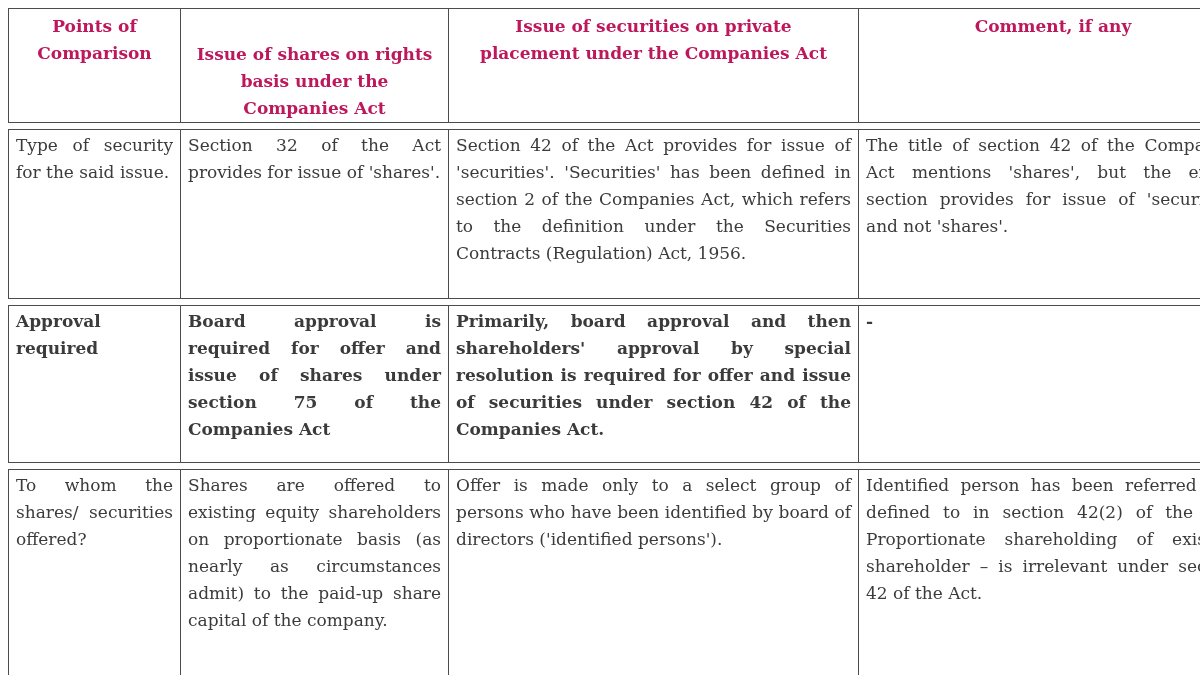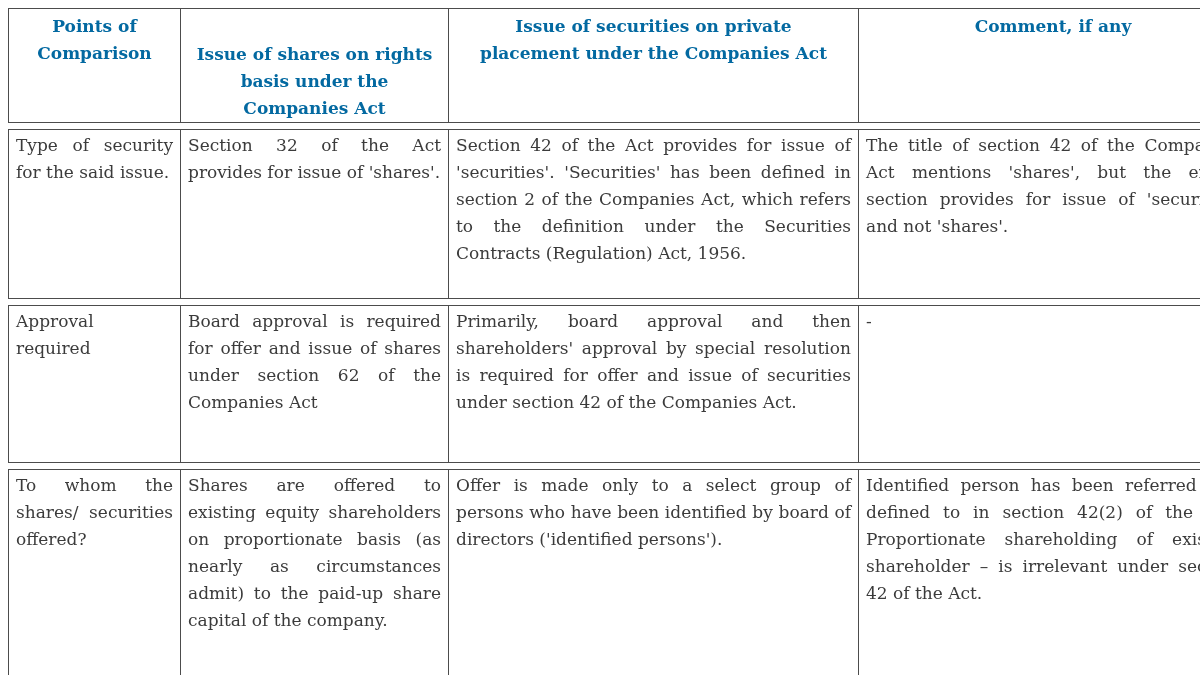--- a/index.html
+++ b/index.html
@@ -36,35 +36,35 @@
     line-height: 27px;
     background: #ffffff;
     overflow: hidden;
   }
   th:last-child, td:last-child {
     border-right: 1px solid #4c4c4c;
   }
   th {
     font-weight: bold;
     text-align: center;
-    color: #0369a1;
+    color: #be185d;
     padding-top: 4px;
   }
   td {
     text-align: justify;
     margin-left: 24px;
   }
   
   .hdr-inner { margin: 0 auto; }
   .hw1 { max-width: 238px; margin-top: 28px; }
   .hw2 { max-width: 352px; text-align: center; }
   
   tr.hdr  th { height: 88px; }
   tr.r0 td { height: 166px; }
-  tr.r1 td { height: 154px; }
+  tr.r1 td { height: 154px; font-weight: bold; }
   tr.r2 td { height: 220px; }
 </style>
 </head>
 <body>
 
 <div class="page">
   <table class="cmp">
     <colgroup>
       <col style="width:172px">
       <col style="width:268px">
@@ -89,21 +89,21 @@
     </thead>
     <tbody>
       <tr class="r0">
         <td>Type of security for the said issue.</td>
         <td>Section 32 of the Act provides for issue of 'shares'.</td>
         <td>Section 42 of the Act provides for issue of 'securities'. 'Securities' has been defined in section 2 of the Companies Act, which refers to the definition under the Securities Contracts (Regulation) Act, 1956.</td>
         <td>The title of section 42 of the Companies Act mentions 'shares', but the entire section provides for issue of 'securities' and not 'shares'.</td>
       </tr>
       <tr class="r1">
         <td>Approval required</td>
-        <td>Board approval is required for offer and issue of shares under section 62 of the Companies Act</td>
+        <td>Board approval is required for offer and issue of shares under section 75 of the Companies Act</td>
         <td>Primarily, board approval and then shareholders' approval by special resolution is required for offer and issue of securities under section 42 of the Companies Act.</td>
         <td>-</td>
       </tr>
       <tr class="r2">
         <td>To whom the shares/ securities offered?</td>
         <td>Shares are offered to existing equity shareholders on proportionate basis (as nearly as circumstances admit) to the paid-up share capital of the company.</td>
         <td>Offer is made only to a select group of persons who have been identified by board of directors ('identified persons').</td>
         <td>Identified person has been referred and defined to in section 42(2) of the Act. Proportionate shareholding of existing shareholder – is irrelevant under section 42 of the Act.</td>
       </tr>
 

